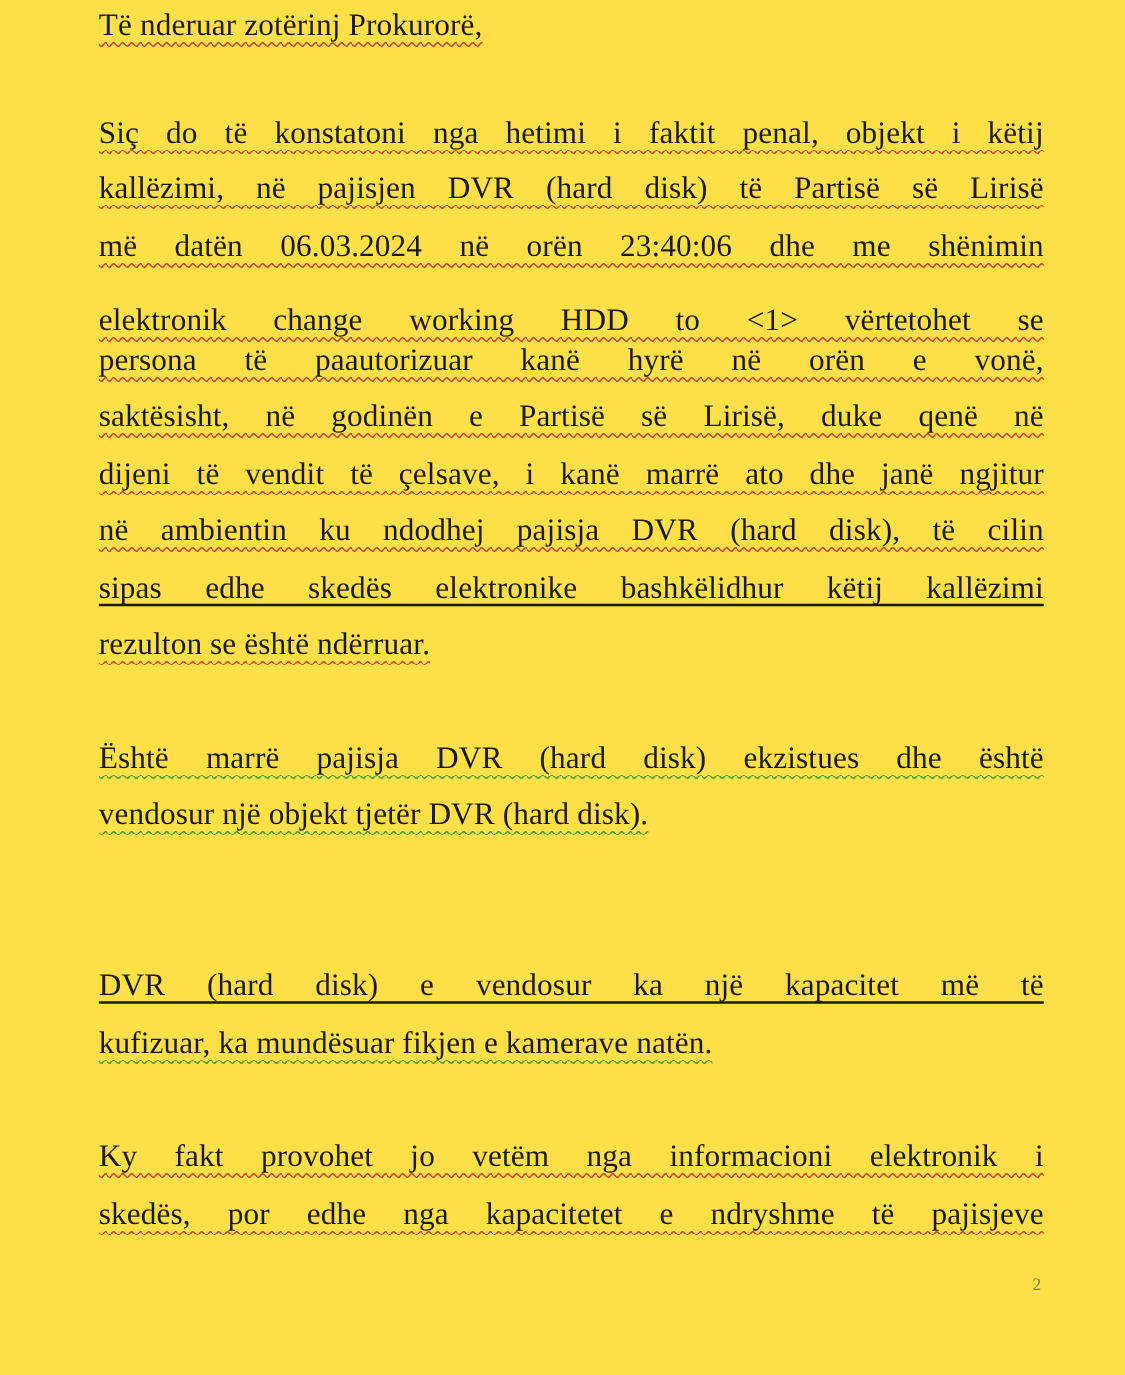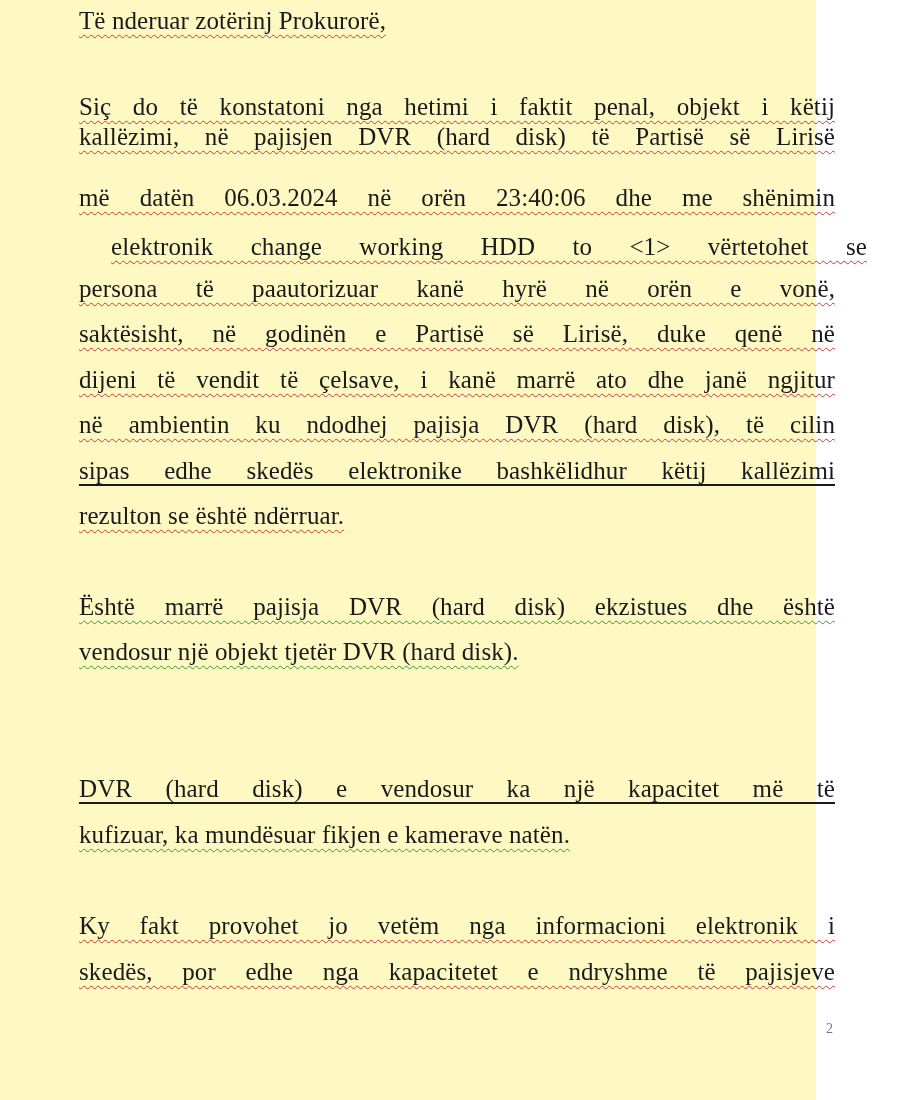--- a/index.html
+++ b/index.html
@@ -1,19 +1,19 @@
 <!DOCTYPE html>
 <html><head>
 <meta charset="utf-8">
 <style>
   html, body { margin: 0; padding: 0; background: #ffffff; }
   body { width: 900px; height: 1100px; position: relative; overflow: hidden; }
   .page {
-    position: absolute; left: 0; top: 0; width: 816px; height: 1100px;
-    background: #fef9c3;
+    position: absolute; left: 0; top: 0; width: 900px; height: 1100px;
+    background: #fde047;
     font-family: "Liberation Serif", "DejaVu Serif", serif;
     color: #1a1a1a;
   }
   .line {
     position: absolute; left: 79px; width: 756px;
     font-size: 25px; line-height: 30px; height: 30px;
     white-space: nowrap;
     text-align: justify; text-align-last: justify;
     text-decoration: underline wavy #c53a3a;
     text-decoration-thickness: 1px;
@@ -28,23 +28,23 @@
   }
 </style>
 </head>
 <body>
 
 <div class="page">
 
   <div class="line last" style="top:6px;">Të nderuar zotërinj Prokurorë,</div>
 
   <div class="line" style="top:92px;">Siç do të konstatoni nga hetimi i faktit penal, objekt i këtij</div>
-  <div class="line" style="top:122px;">kallëzimi, në pajisjen DVR (hard disk) të Partisë së Lirisë</div>
+  <div class="line" style="top:136px;">kallëzimi, në pajisjen DVR (hard disk) të Partisë së Lirisë</div>
   <div class="line" style="top:183px;">më datën 06.03.2024 në orën 23:40:06 dhe me shënimin</div>
-  <div class="line" style="top:232px;margin-left:32px;">elektronik change working HDD to &lt;1&gt; vërtetohet se</div>
+  <div class="line" style="top:242px;">elektronik change working HDD to &lt;1&gt; vërtetohet se</div>
   <div class="line" style="top:274px;">persona të paautorizuar kanë hyrë në orën e vonë,</div>
   <div class="line" style="top:319px;">saktësisht, në godinën e Partisë së Lirisë, duke qenë në</div>
   <div class="line" style="top:410px;">në ambientin ku ndodhej pajisja DVR (hard disk), të cilin</div>
   <div class="line" style="top:365px;">dijeni të vendit të çelsave, i kanë marrë ato dhe janë ngjitur</div>
   <div class="line" style="top:456px;text-decoration:underline;">sipas edhe skedës elektronike bashkëlidhur këtij kallëzimi</div>
   <div class="line last" style="top:501px;">rezulton se është ndërruar.</div>
 
   <div class="line green" style="top:592px;">Është marrë pajisja DVR (hard disk) ekzistues dhe është</div>
   <div class="line last green" style="top:637px;">vendosur një objekt tjetër DVR (hard disk).</div>
 

